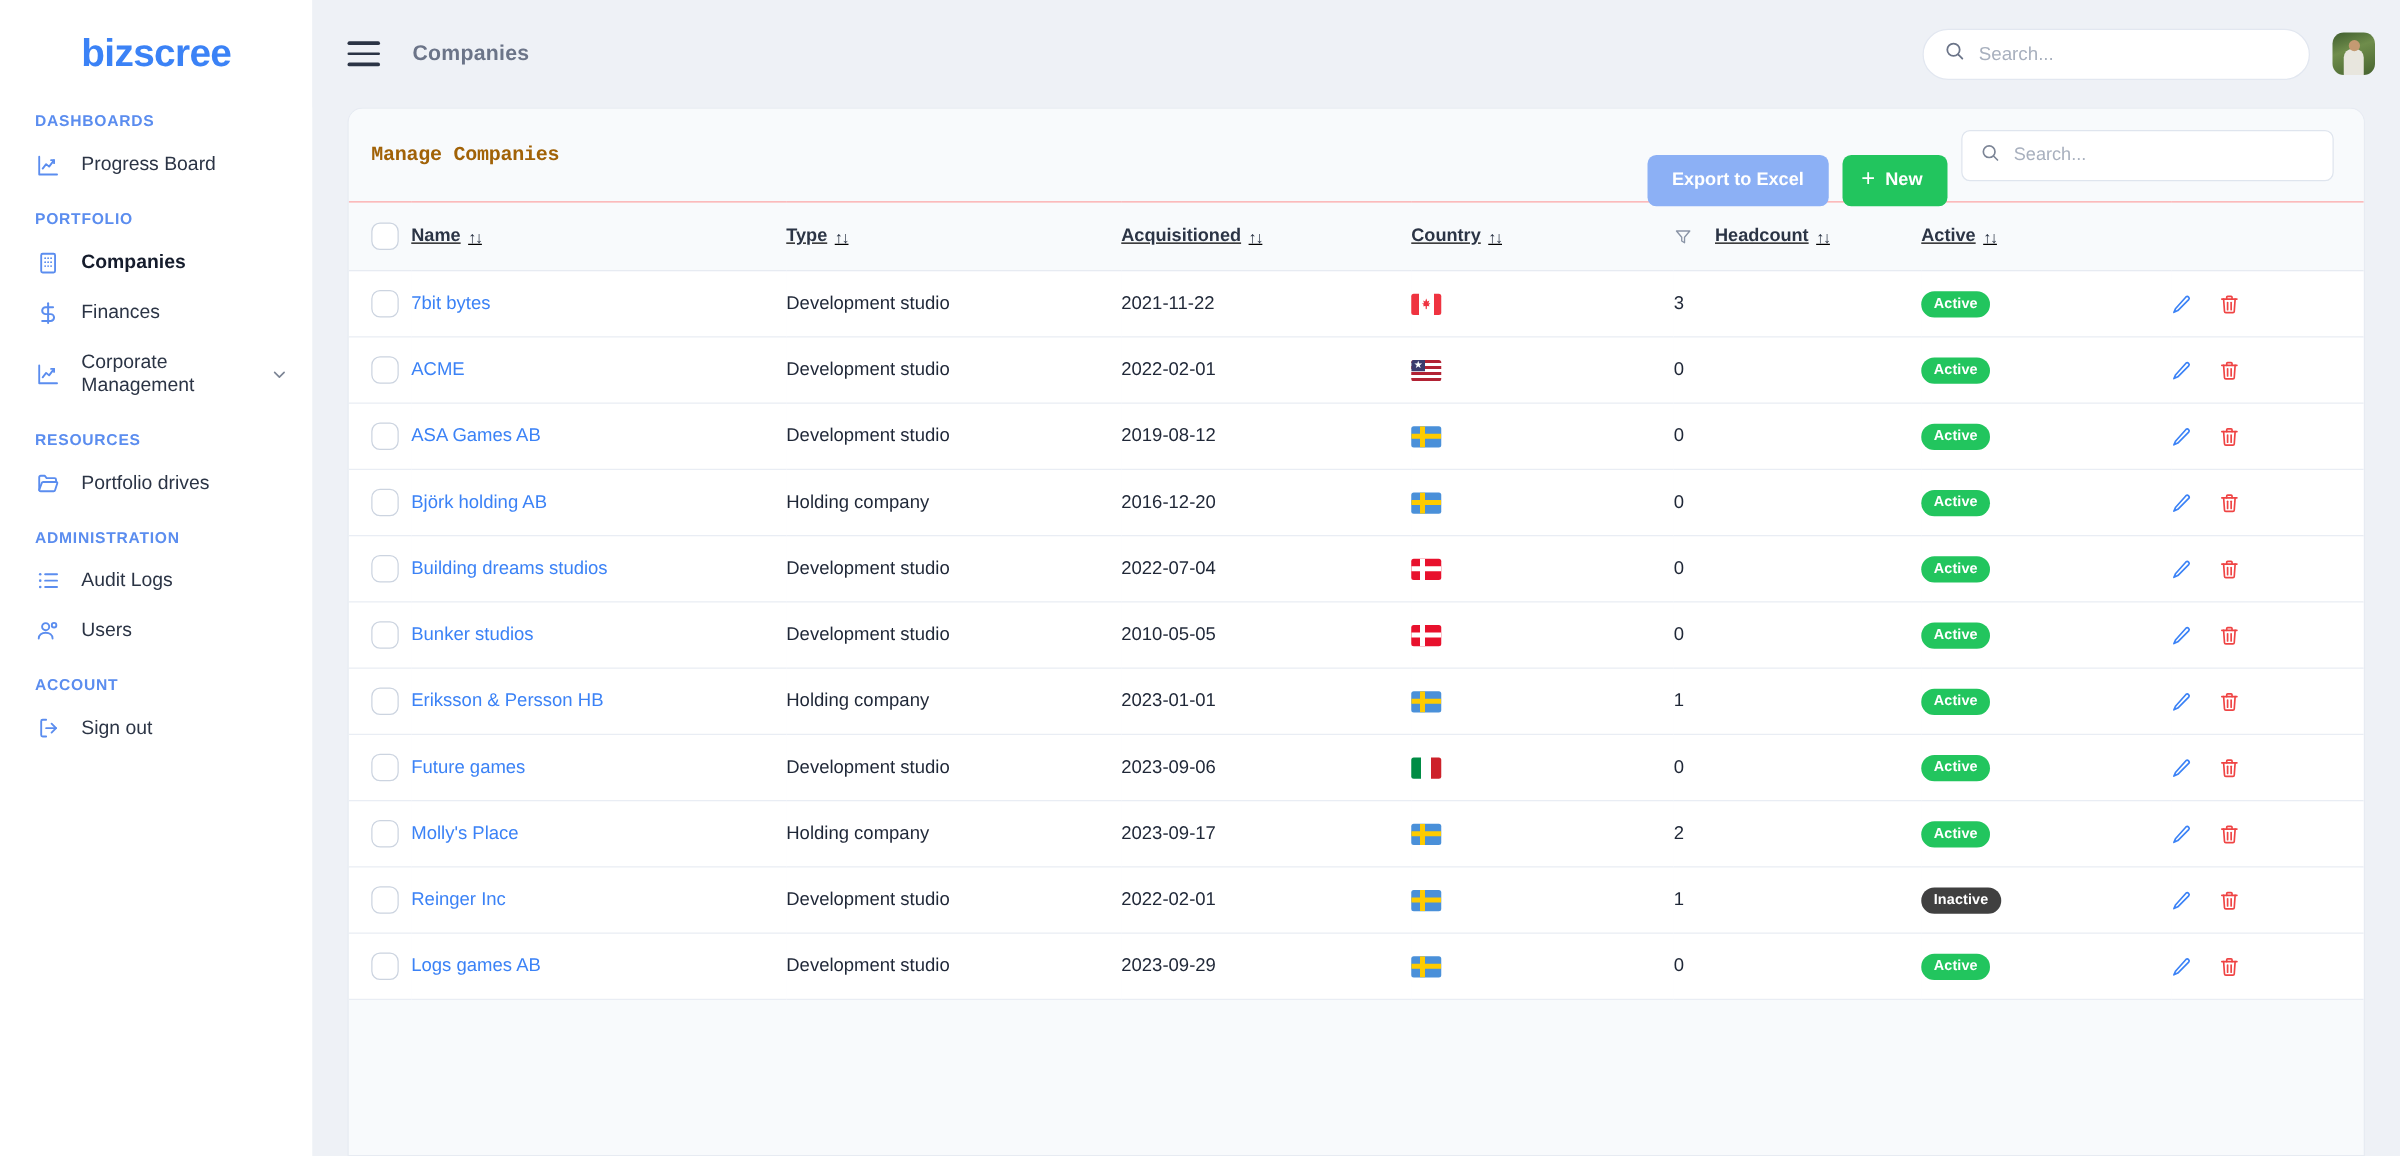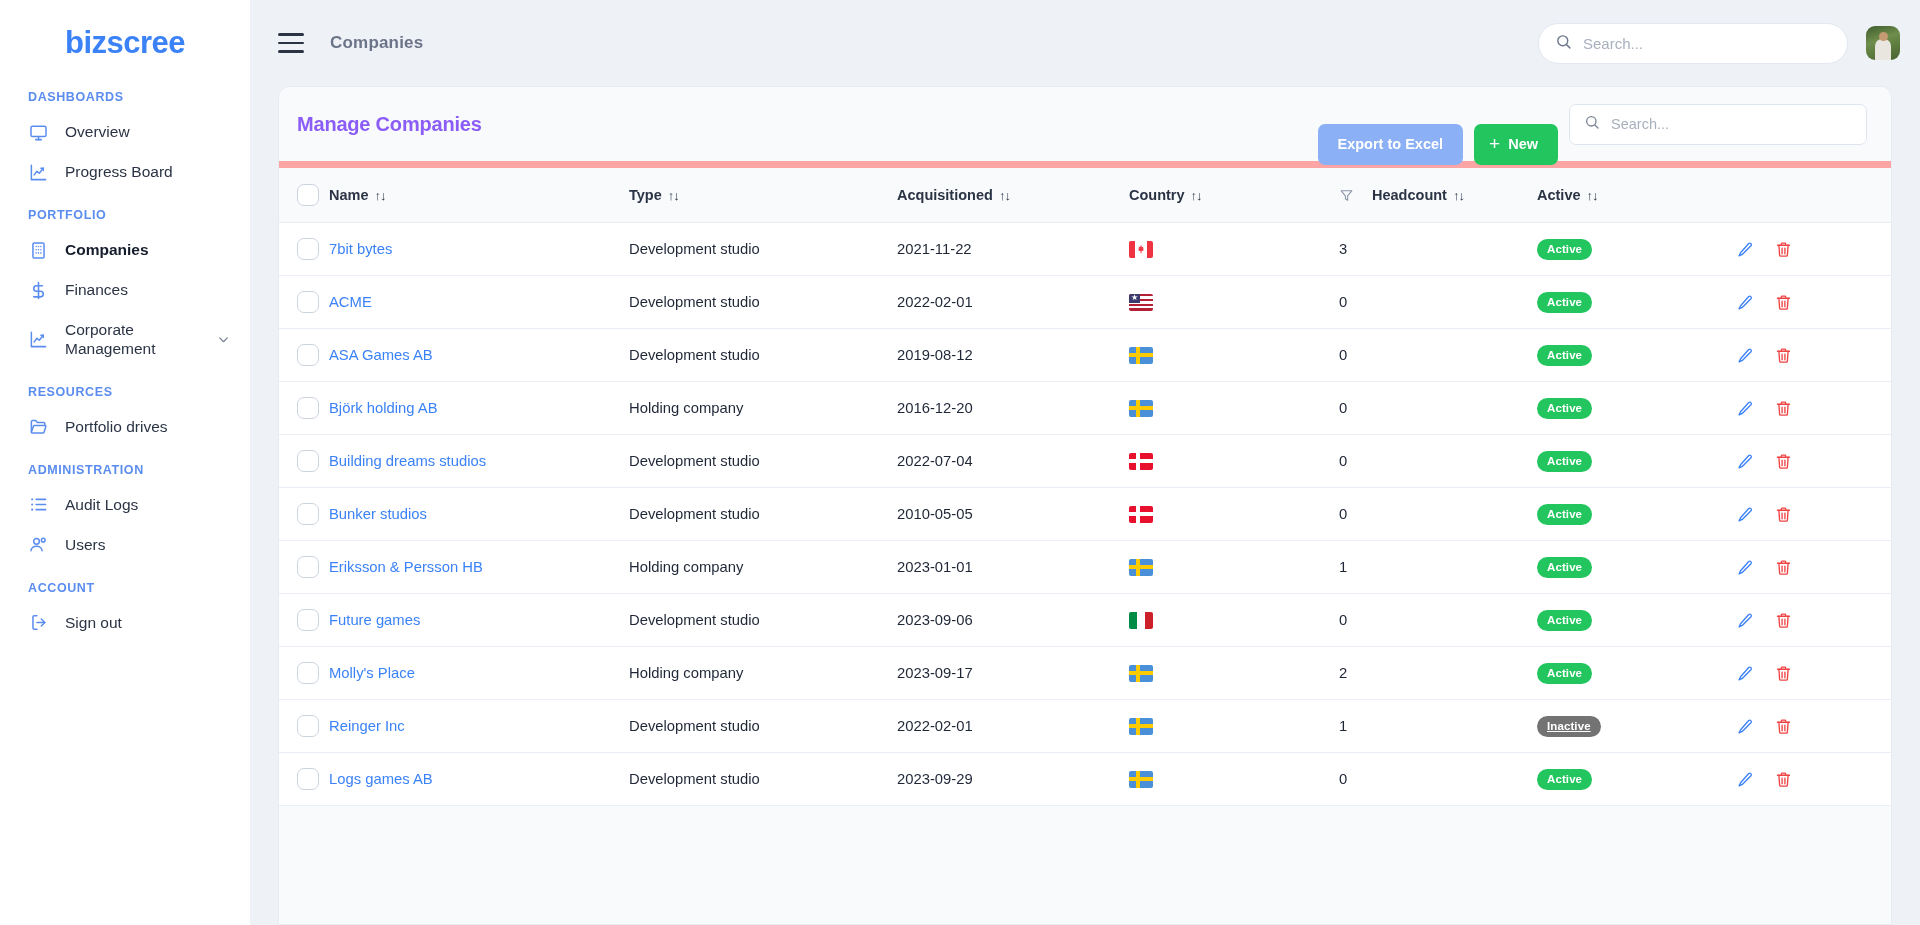--- a/index.html
+++ b/index.html
@@ -103,21 +103,21 @@
     border: 1px solid #e7ebf2;
     border-radius: 12px 12px 0 0;
     height: 100%;
     overflow: hidden;
   }
   .card-head {
     height: 74px; display: flex; align-items: center;
     padding: 0 24px 0 18px;
     background: #f8fafc;
   }
-  .card-title { font-size: 20px; font-weight: 700; color: #8b5cf6; letter-spacing: -0.2px; }
+  .card-title { font-size: 16px; font-weight: 700; color: #a16207; letter-spacing: -0.2px; font-family: Liberation Mono, monospace; }
   .card-actions { margin-left: auto; display: flex; align-items: center; gap: 11px; }
   .btn {
     height: 41px; border: none; border-radius: 7px;
     font-family: inherit; font-size: 14.5px; font-weight: 600;
     color: #fff; cursor: pointer;
     display: inline-flex; align-items: center; justify-content: center; margin-top: 40px;
   }
   .btn-export { background: #8cb0f5; padding: 0 20px; }
   .btn-new { background: #22c55e; padding: 0 20px 0 15px; gap: 8px; }
   .btn-new .plus {
@@ -130,21 +130,21 @@
   }
   .card-search svg { width: 16px; height: 16px; color: #7c8596; flex: 0 0 16px; }
   .card-search input {
     border: none; outline: none; background: transparent;
     font-family: inherit; font-size: 14.5px; color: #2b3445; width: 100%;
   }
   .card-search input::placeholder { color: #a8b0be; }
 
   
   table { width: 100%; border-collapse: collapse; table-layout: fixed; }
-  thead tr { background: #f8fafc; border-top: 7px solid #fca5a5; border-bottom: 1px solid #e7ebf2; }
+  thead tr { background: #f8fafc; border-top: 1px solid #fca5a5; border-bottom: 1px solid #e7ebf2; text-decoration: underline; }
   th {
     text-align: left; font-size: 14.5px; font-weight: 700; color: #2b3445;
     height: 54px; padding: 0; vertical-align: middle;
   }
   th .thc { display: flex; align-items: center; gap: 6px; cursor: pointer; }
   .sorticon { font-size: 13px; color: #2b3445; letter-spacing: -1px; }
   .filtericon { color: #8a94a6; display:inline-flex; margin-right: 18px; }
   .filtericon svg { width: 15px; height: 15px; display: block; }
 
   tbody tr { background: #ffffff; border-bottom: 1px solid #e9edf4; }
@@ -205,47 +205,37 @@
   }
   
   .flag.it { background: linear-gradient(to right,#008c45 0 33.3%,#fff 33.3% 66.6%,#cd212a 66.6% 100%); }
 
   .badge {
     display: inline-flex; align-items: center; justify-content: center;
     height: 21px; padding: 0 10px; border-radius: 11px;
     font-size: 11.5px; font-weight: 700; color: #fff; letter-spacing: 0.1px;
   }
   .badge.active { background: #22c55e; }
-  .badge.inactive { background: #737373; text-decoration: underline; }
+  .badge.inactive { background: #404040; }
 
   .ops { display: flex; align-items: center; gap: 21px; }
   .opbtn { cursor: pointer; display: inline-flex; }
   .opbtn svg { width: 17px; height: 17px; display: block; }
   .op-edit { color: #3b82f6; }
   .op-del  { color: #ef4444; }
 </style>
 </head>
 <body>
 
 <div class="app">
 
   <aside class="sidebar">
     <div class="brand">bizscree</div>
     <nav id="sidebar-nav">
         <div class="nav-section">DASHBOARDS</div>
-        <div class="nav-item">
-          <span class="ico">
-            <svg viewBox="0 0 24 24" fill="none" stroke="currentColor" stroke-width="1.9" stroke-linecap="round" stroke-linejoin="round">
-              <rect x="2.5" y="4" width="19" height="13" rx="2"></rect>
-              <line x1="12" y1="17" x2="12" y2="21"></line>
-              <line x1="8.5" y1="21" x2="15.5" y2="21"></line>
-            </svg>
-          </span>
-          <span class="label">Overview</span>
-        </div>
         <div class="nav-item">
           <span class="ico">
             <svg viewBox="0 0 24 24" fill="none" stroke="currentColor" stroke-width="1.9" stroke-linecap="round" stroke-linejoin="round">
               <path d="M3 3v18h18"></path>
               <polyline points="6.5,15 10,10.5 13,13 18,6.5"></polyline>
               <polyline points="15,6.5 18,6.5 18,9.5"></polyline>
             </svg>
           </span>
           <span class="label">Progress Board</span>
         </div>

